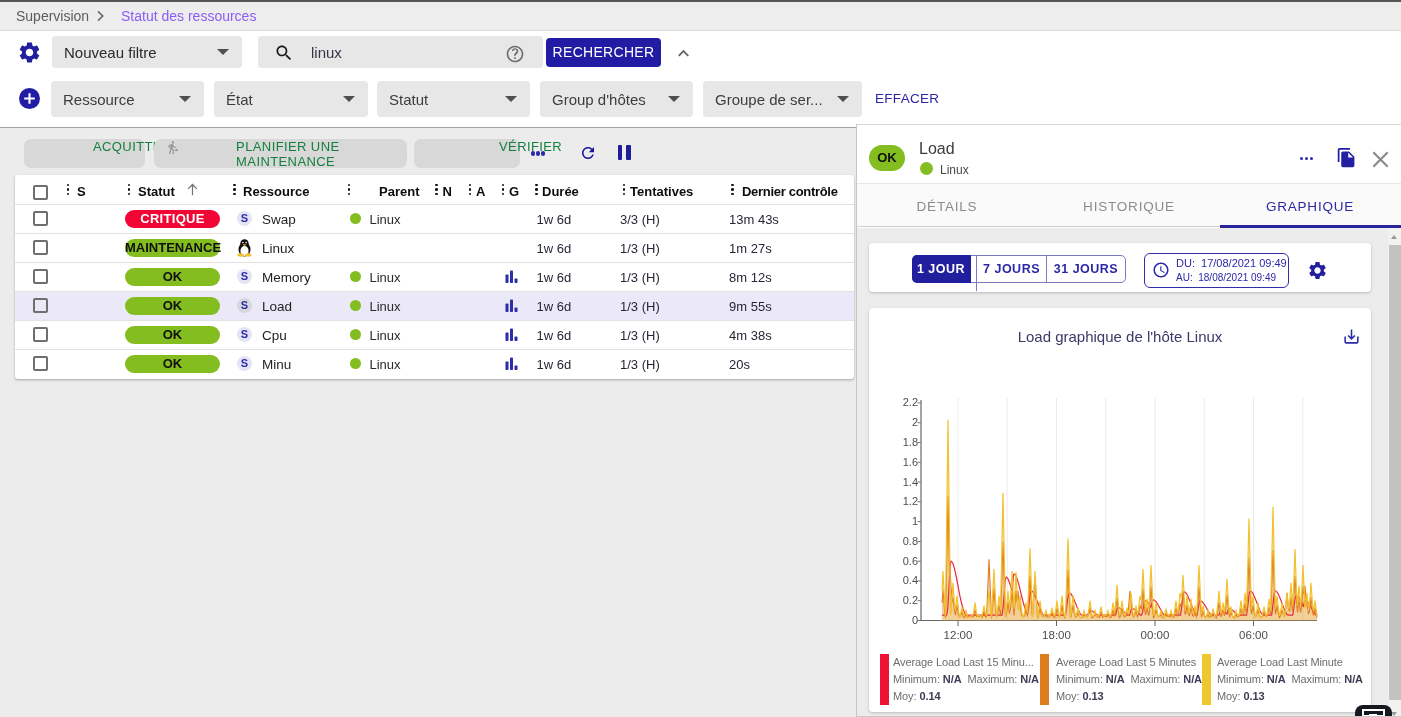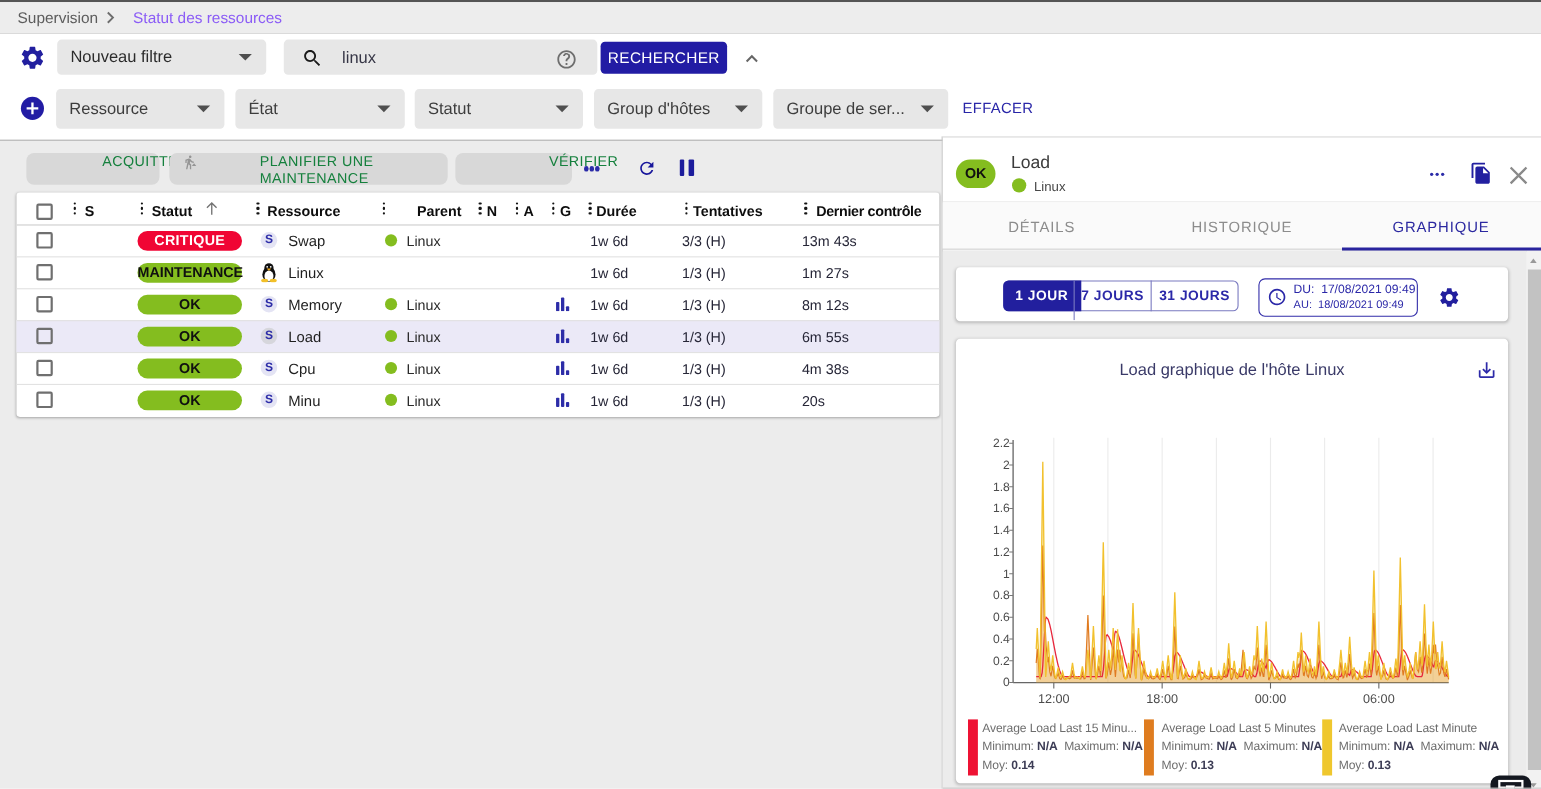--- a/index.html
+++ b/index.html
@@ -244,21 +244,21 @@
   <div class="cell" style="left:354.5px;top:124.0px;color:#2b2b2b">Linux</div>
   <svg class="abs" style="left:490px;top:124.0px" width="13" height="13" viewBox="0 0 13 13">
       <g fill="#2d2da8">
         <rect x="0.5" y="4.5" width="3" height="8.5" rx="0.8"></rect>
         <rect x="5" y="0.5" width="3" height="12.5" rx="0.8"></rect>
         <rect x="9.5" y="8.5" width="3" height="4.5" rx="0.8"></rect>
       </g>
     </svg>
   <div class="cell" style="left:521.5px;top:124.0px">1w 6d</div>
   <div class="cell" style="left:605px;top:124.0px">1/3 (H)</div>
-  <div class="cell" style="left:714px;top:124.0px">6m 55s</div>
+  <div class="cell" style="left:714px;top:124.0px">9m 55s</div>
   <div class="rowsep" style="top:145px"></div>
   <div class="cb" style="top:152.0px"></div>
   <div class="pill" style="top:150.8px;background:#84bd1f;color:#101010">OK</div>
   <div class="chipS" style="top:152.0px;background:#e4e4f4">S</div>
   <div class="cell" style="left:247px;top:152.5px;font-size:13.5px;color:#1f1f1f">Cpu</div>
   <div class="gdot" style="left:334.5px;top:153.75px"></div>
   <div class="cell" style="left:354.5px;top:153.0px;color:#2b2b2b">Linux</div>
   <svg class="abs" style="left:490px;top:153.0px" width="13" height="13" viewBox="0 0 13 13">
       <g fill="#2d2da8">
         <rect x="0.5" y="4.5" width="3" height="8.5" rx="0.8"></rect>
@@ -314,21 +314,21 @@
 <div class="tab" style="left:1310px;color:#2b28a0">GRAPHIQUE</div>
 <div class="abs" style="left:857px;top:226px;width:363px;height:1px;background:#cfcfcf"></div>
 <div class="abs" style="left:1220px;top:224.5px;width:181px;height:3.5px;background:#29249e"></div>
 
 <div class="abs" style="left:857px;top:228px;width:544px;height:1px;background:#c9c9c9"></div>
 
 <div class="abs" style="left:857px;top:228px;width:531px;height:489px;background:#ececec"></div>
 
 <div class="abs" style="left:869px;top:243px;width:502px;height:49px;background:#fff;border-radius:4px;box-shadow:0 1px 3px rgba(0,0,0,.22)"></div>
 <div class="abs" style="left:911.5px;top:255px;width:214px;height:28px;border:1px solid #7a7ac0;border-radius:5px"></div>
-<div class="abs" style="left:911.5px;top:255px;width:71px;height:28px;background:#221f9e;border-radius:5px 0 0 5px;color:#fff;font-size:12.5px;font-weight:bold;letter-spacing:.5px;text-align:center;line-height:28px">1 JOUR</div>
+<div class="abs" style="left:911.5px;top:255px;width:59px;height:28px;background:#221f9e;border-radius:5px 0 0 5px;color:#fff;font-size:12.5px;font-weight:bold;letter-spacing:.5px;text-align:center;line-height:28px">1 JOUR</div>
 <div class="abs" style="left:976px;top:255px;width:70px;height:36px;border-left:1px solid #7a7ac0;color:#2b28a8;font-size:12.5px;font-weight:bold;letter-spacing:.5px;text-align:center;line-height:28px">7 JOURS</div>
 <div class="abs" style="left:1046px;top:255px;width:79px;height:28px;border-left:1px solid #7a7ac0;color:#2b28a8;font-size:12.5px;font-weight:bold;letter-spacing:.5px;text-align:center;line-height:28px">31 JOURS</div>
 <div class="abs" style="left:1143.5px;top:252.5px;width:145px;height:35px;border:1px solid #322da9;border-radius:6px"></div>
 <svg class="abs" style="left:1151.5px;top:261px" width="18" height="18" viewBox="0 0 24 24">
     <path fill="#2b28a8" d="M11.99 2C6.47 2 2 6.48 2 12s4.47 10 9.99 10C17.52 22 22 17.52 22 12S17.52 2 11.99 2zM12 20c-4.42 0-8-3.58-8-8s3.58-8 8-8 8 3.58 8 8-3.58 8-8 8zm.5-13H11v6l5.25 3.15.75-1.23-4.5-2.67z"></path>
   </svg>
 <div class="abs" style="left:1176px;top:257px;font-size:11px;color:#2b28a8">DU:&nbsp; 17/08/2021 09:49</div>
 <div class="abs" style="left:1176px;top:272px;font-size:10px;color:#2b28a8">AU:&nbsp; 18/08/2021 09:49</div>
 <svg class="abs" style="left:1306.5px;top:259.5px" width="21" height="21" viewBox="0 0 24 24">
     <path fill="#221f9e" d="M19.14 12.94c.04-.3.06-.61.06-.94 0-.32-.02-.64-.07-.94l2.03-1.58c.18-.14.23-.41.12-.61l-1.92-3.32c-.12-.22-.37-.29-.59-.22l-2.39.96c-.5-.38-1.03-.7-1.62-.94l-.36-2.54c-.04-.24-.24-.41-.48-.41h-3.84c-.24 0-.43.17-.47.41l-.36 2.54c-.59.24-1.13.57-1.62.94l-2.39-.96c-.22-.08-.47 0-.59.22L2.74 8.87c-.12.21-.08.47.12.61l2.03 1.58c-.05.3-.09.63-.09.94s.02.64.07.94l-2.03 1.58c-.18.14-.23.41-.12.61l1.92 3.32c.12.22.37.29.59.22l2.39-.96c.5.38 1.03.7 1.62.94l.36 2.54c.05.24.24.41.48.41h3.84c.24 0 .44-.17.47-.41l.36-2.54c.59-.24 1.13-.56 1.62-.94l2.39.96c.22.08.47 0 .59-.22l1.92-3.32c.12-.22.07-.47-.12-.61l-2.01-1.58zM12 15.6c-1.98 0-3.6-1.62-3.6-3.6s1.62-3.6 3.6-3.6 3.6 1.62 3.6 3.6-1.62 3.6-3.6 3.6z"></path>

